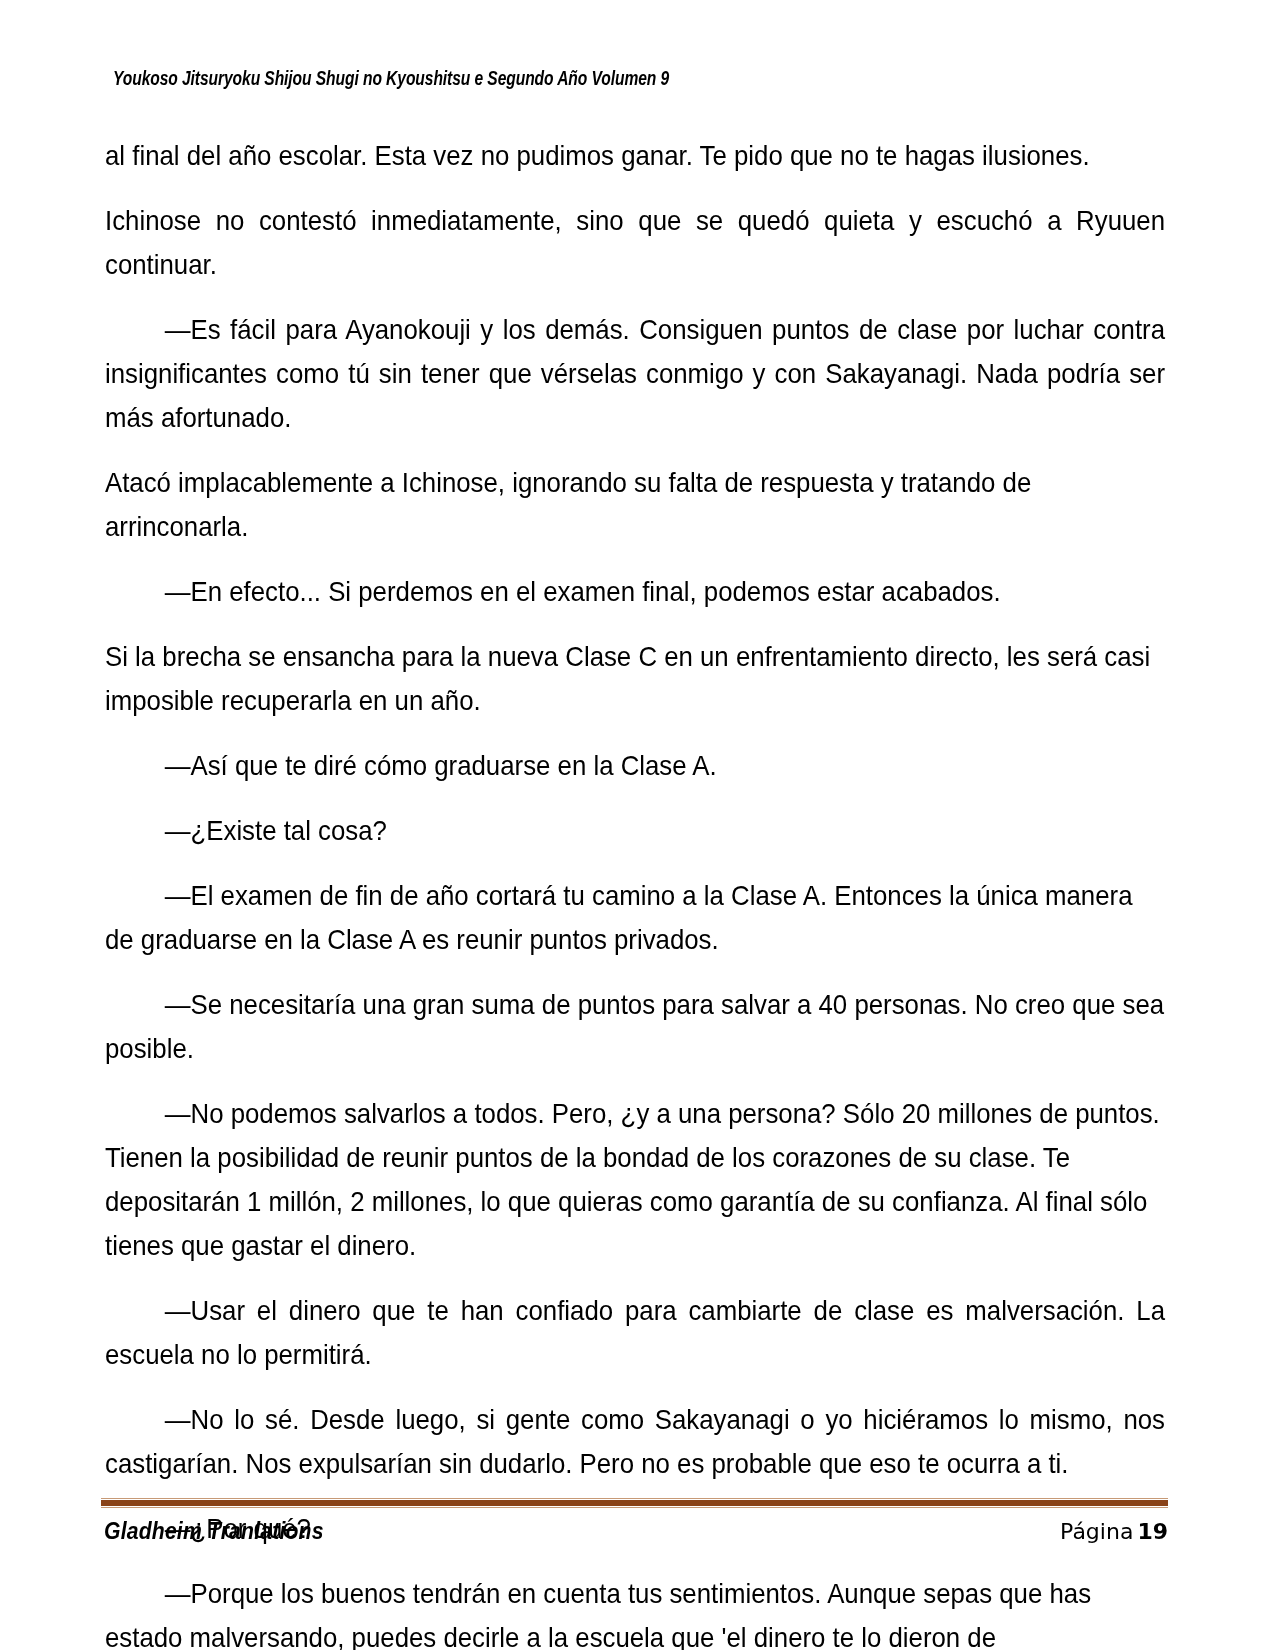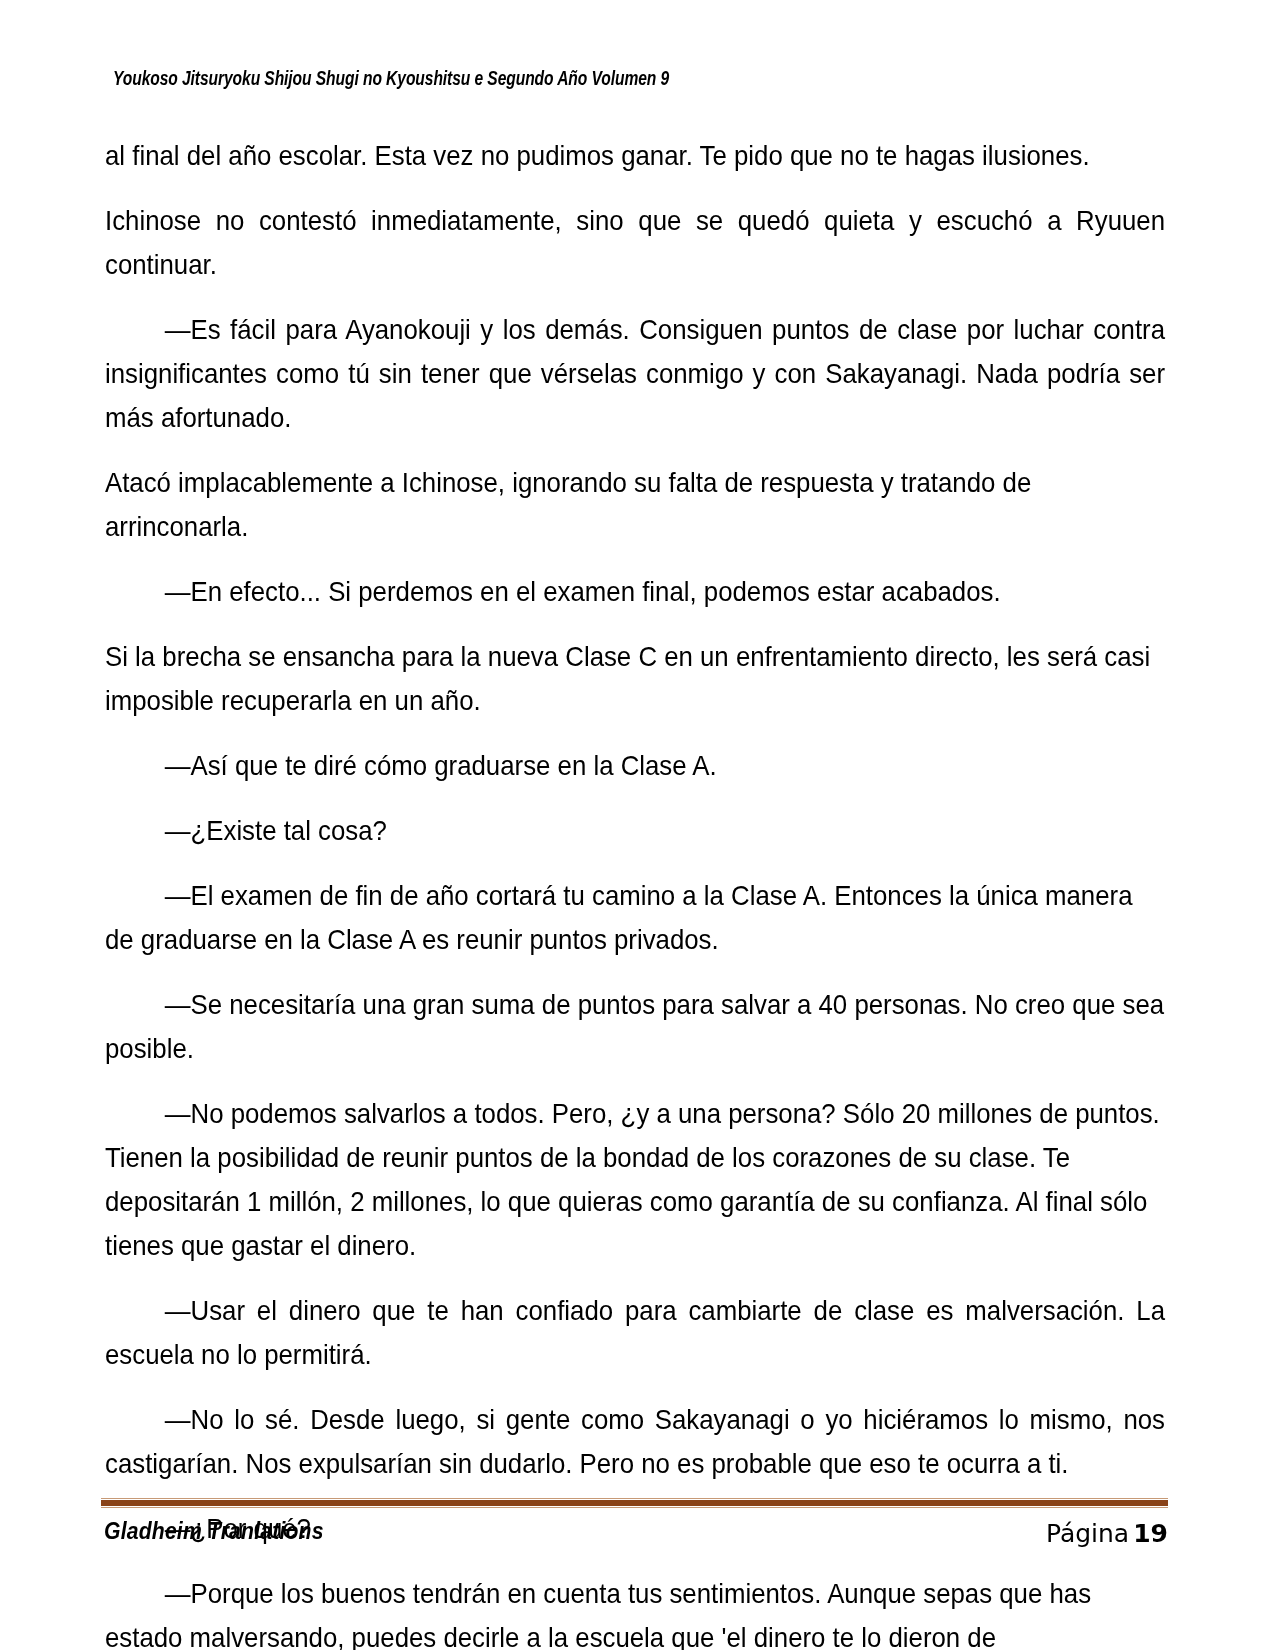--- a/index.html
+++ b/index.html
@@ -109,21 +109,21 @@
     transform: scaleX(0.92);
     transform-origin: left top;
     white-space: nowrap;
   }
 
   .footer-page {
     position: absolute;
     right: 107px;
     top: 1519px;
     font-family: "DejaVu Sans", "Liberation Sans", sans-serif;
-    font-size: 25px;
+    font-size: 22px;
     color: #000000;
     white-space: nowrap;
   }
   .footer-page .pg-label { font-weight: normal; }
   .footer-page .pg-num { font-weight: bold; margin-left: 4px; }
 </style>
 </head>
 <body>
 
 <div class="page">

